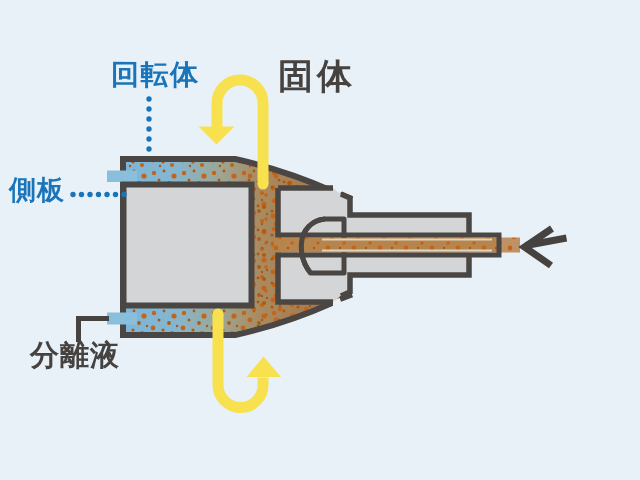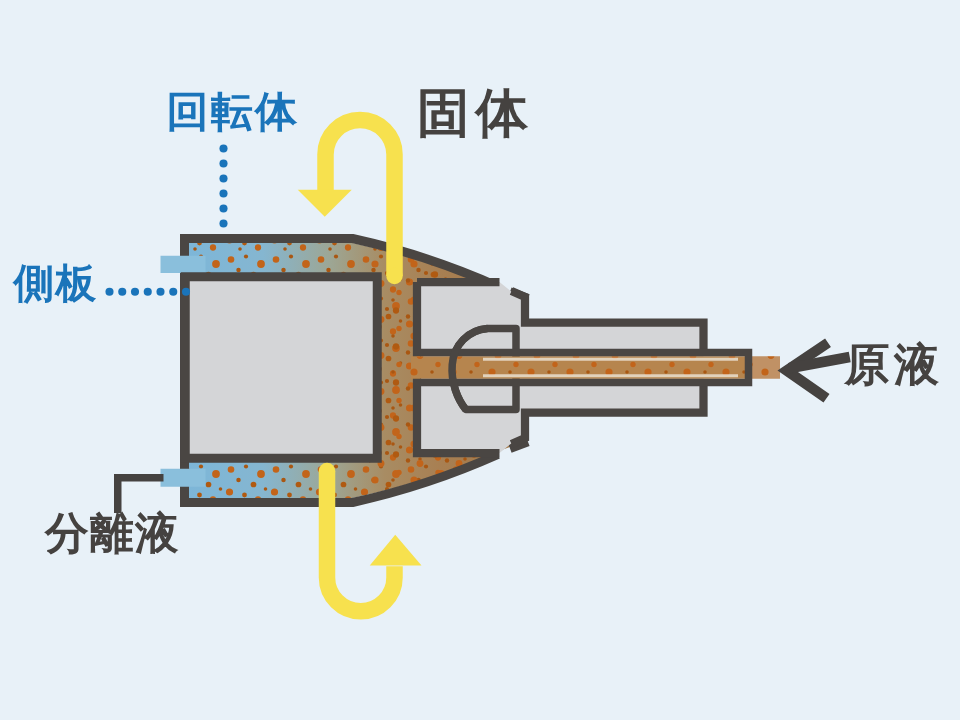--- a/index.html
+++ b/index.html
@@ -149,14 +149,13 @@
     <g>
       <path class="feed-arrow" d="M552,228.5 L524.5,247 L551,265.5"></path>
       <path class="feed-arrow" d="M526,245.5 L566.5,238"></path>
     </g>
   </svg>
 
   <div class="lbl lbl-blue lbl-rotating">回転体</div>
   <div class="lbl lbl-dark lbl-solid">固体</div>
   <div class="lbl lbl-blue lbl-sideplate">側板</div>
   <div class="lbl lbl-dark lbl-separated">分離液</div>
-  <div class="lbl lbl-dark lbl-raw">原液</div>
 </div>
 
 </body></html>

